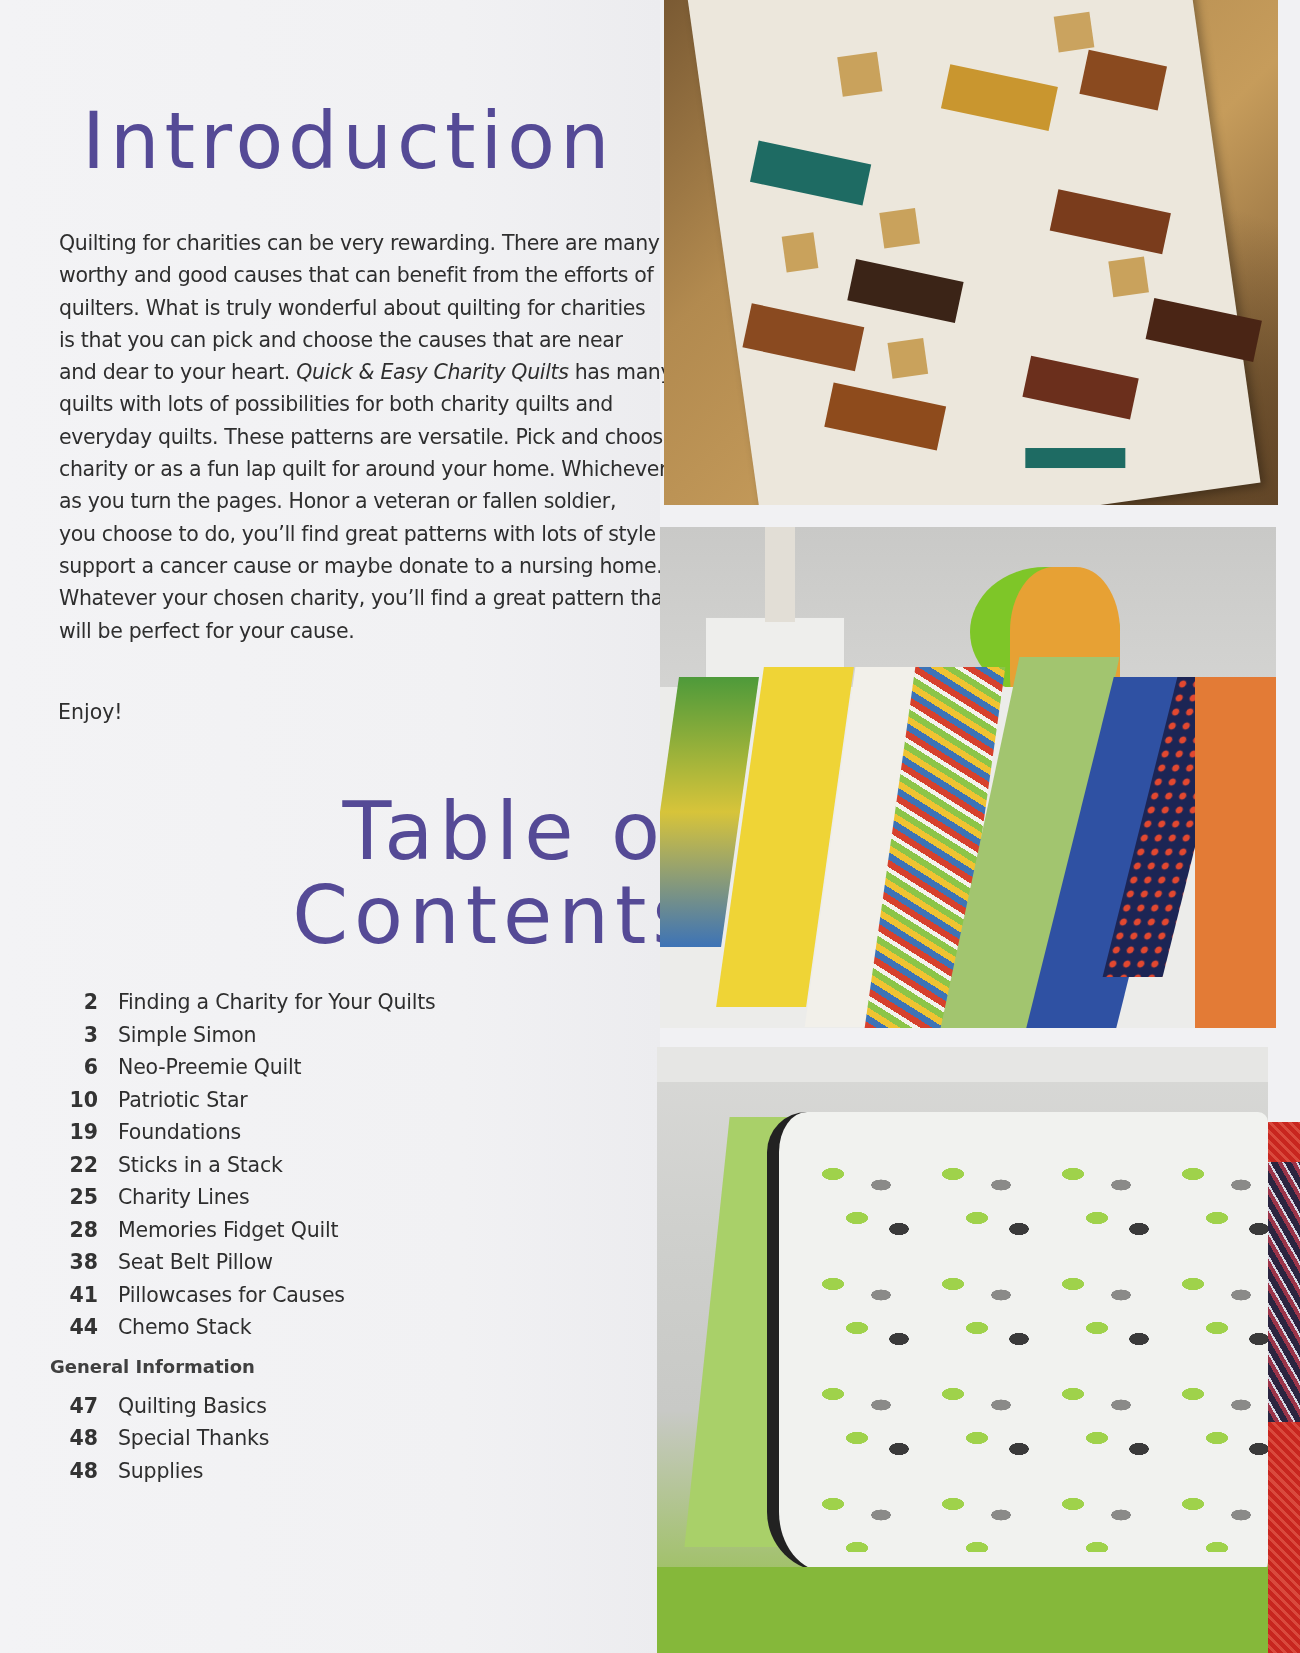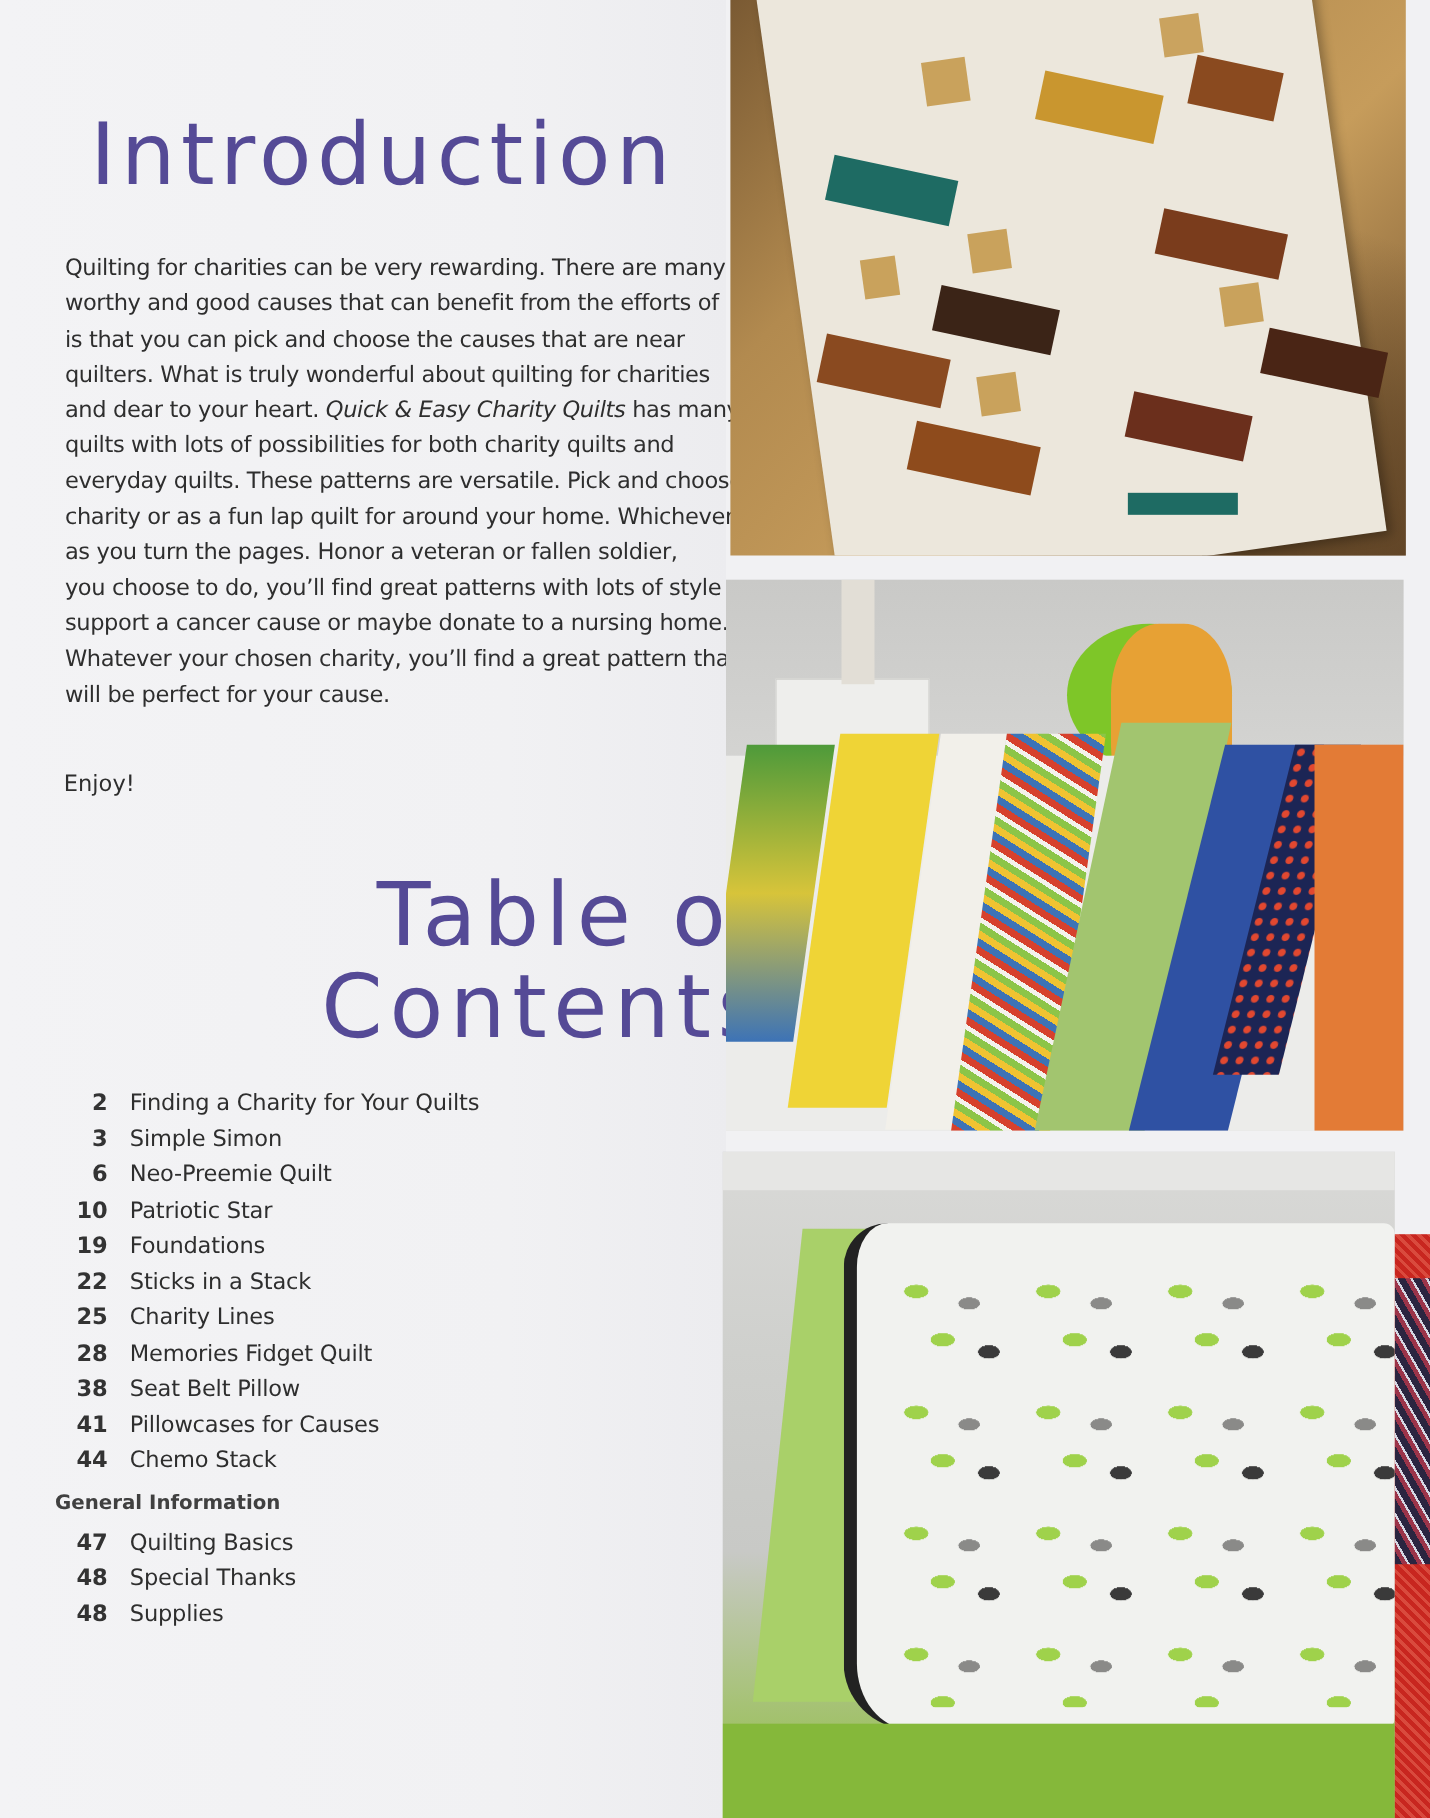--- a/index.html
+++ b/index.html
@@ -30,21 +30,21 @@
   }
   .body-text .line { display: block; white-space: nowrap; }
   .body-text em { font-style: italic; }
   .enjoy { position: absolute; left: 58px; top: 700px; font-size: 20.5px; color: #2e2e2e; }
 
   .toc { position: absolute; left: 50px; top: 990px; width: 560px; }
   .toc-row { display: flex; align-items: baseline; height: 32.5px; font-size: 20.5px; color: #2e2e2e; }
   .toc-num { width: 48px; text-align: right; font-weight: bold; padding-right: 0; color: #333; }
   .toc-label { margin-left: 20px; letter-spacing: -0.2px; }
   .toc-section { font-weight: bold; font-size: 18px; height: 34px; margin-top: 8px; color: #404040; display: flex; align-items: baseline; }
-  .toc-gen { margin-top: 0; }
+  .toc-gen { margin-top: 0; align-items: center; }
 
   
   .photo { position: absolute; overflow: hidden; }
   #photo-quilt-1 { left: 664px; top: 0; width: 614px; height: 505px;
     background: radial-gradient(ellipse at 80% 90%, #5a4023 0%, transparent 40%), linear-gradient(135deg, #7a5a33 0%, #b28a4f 30%, #c69c5b 60%, #6b4c2c 100%); }
   #photo-quilt-1 .quilt-body {
     position: absolute; left: 60px; top: -40px; width: 500px; height: 560px;
     background: #ece7dc; transform: rotate(-8deg);
     box-shadow: 4px 4px 10px rgba(0,0,0,0.3);
   }
@@ -59,22 +59,22 @@
 </head>
 <body>
 
 <div class="page-left"></div>
 
 <h1 id="intro-title" class="heading">Introduction</h1>
 
 <div class="body-text">
   <span class="line">Quilting for charities can be very rewarding.  There are many</span>
   <span class="line">worthy and good causes that can benefit from the efforts of</span>
+  <span class="line">quilters. What is truly wonderful about quilting for charities</span>
   <span class="line">is that you can pick and choose the causes that are near</span>
-  <span class="line">quilters. What is truly wonderful about quilting for charities</span>
   <span class="line"><span>and dear to your heart. </span><em>Quick &amp; Easy Charity Quilts</em><span> has many</span></span>
   <span class="line">quilts with lots of possibilities for both charity quilts and</span>
   <span class="line">everyday quilts. These patterns are versatile. Pick and choose</span>
   <span class="line">charity or as a fun lap quilt for around your home. Whichever</span>
   <span class="line">as you turn the pages. Honor a veteran or fallen soldier,</span>
   <span class="line">you choose to do, you’ll find great patterns with lots of style</span>
   <span class="line">support a cancer cause or maybe donate to a nursing home.</span>
   <span class="line">Whatever your chosen charity, you’ll find a great pattern that</span>
   <span class="line">will be perfect for your cause.</span>
 </div>

